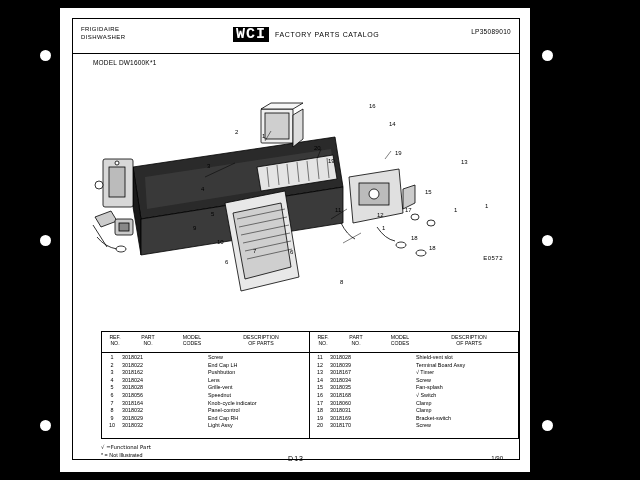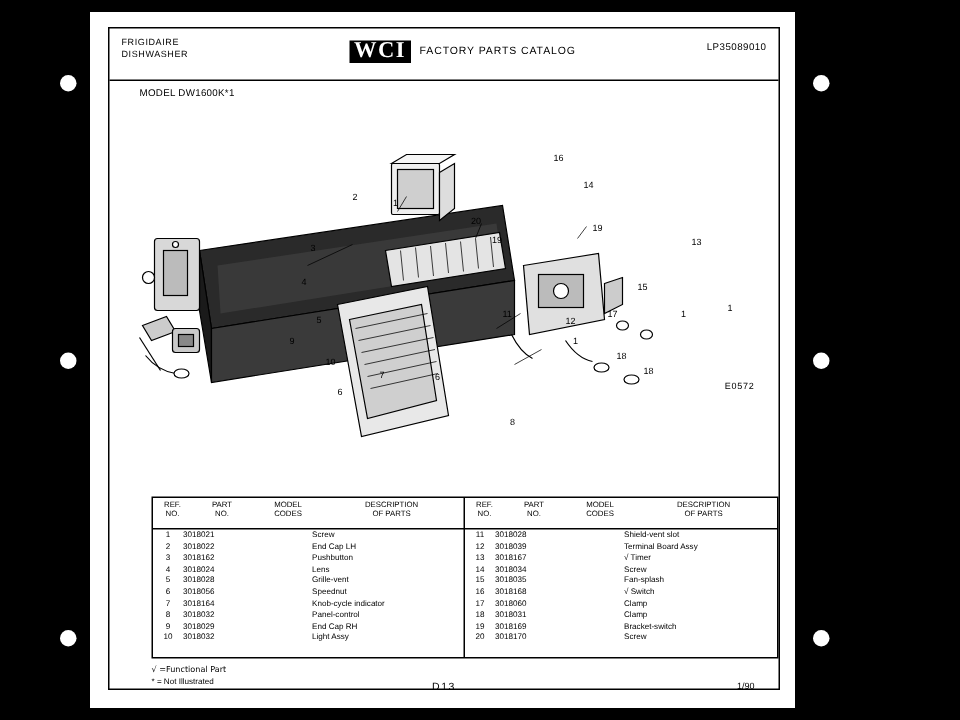--- a/index.html
+++ b/index.html
@@ -14,21 +14,21 @@
   .rhole{position:absolute;width:11px;height:11px;border-radius:50%;background:#ffffff;left:12px;}
 
   .border{
     position:absolute;left:12px;top:10px;width:446px;height:440px;
     border:1px solid #000;
   }
   .hdr{position:absolute;left:0;top:0;width:446px;height:34px;border-bottom:1px solid #000;}
   .brand{position:absolute;left:8px;top:6px;font-size:6px;line-height:8px;color:#000;letter-spacing:.4px;}
   .wci{position:absolute;left:160px;top:8px;display:flex;align-items:center;gap:6px;}
   .wci-logo{
-    font-family:Liberation Serif, serif;font-weight:bold;font-size:15px;color:#000;
+    font-family:Liberation Mono, monospace;font-weight:bold;font-size:15px;color:#000;
     background:#000;color:#fff;padding:0 3px;line-height:15px;letter-spacing:1px;
   }
   .wci-text{font-size:7px;letter-spacing:.6px;color:#000;}
   .docnum{position:absolute;right:8px;top:9px;font-size:6.5px;color:#000;letter-spacing:.3px;}
 
   .model{position:absolute;left:20px;top:40px;font-size:6.5px;color:#000;letter-spacing:.2px;}
 
   .art{position:absolute;left:12px;top:48px;width:446px;height:256px;}
   .artlabel{position:absolute;font-size:6px;color:#000;}
   .figcode{position:absolute;right:16px;top:236px;font-size:6px;color:#000;letter-spacing:.5px;}

